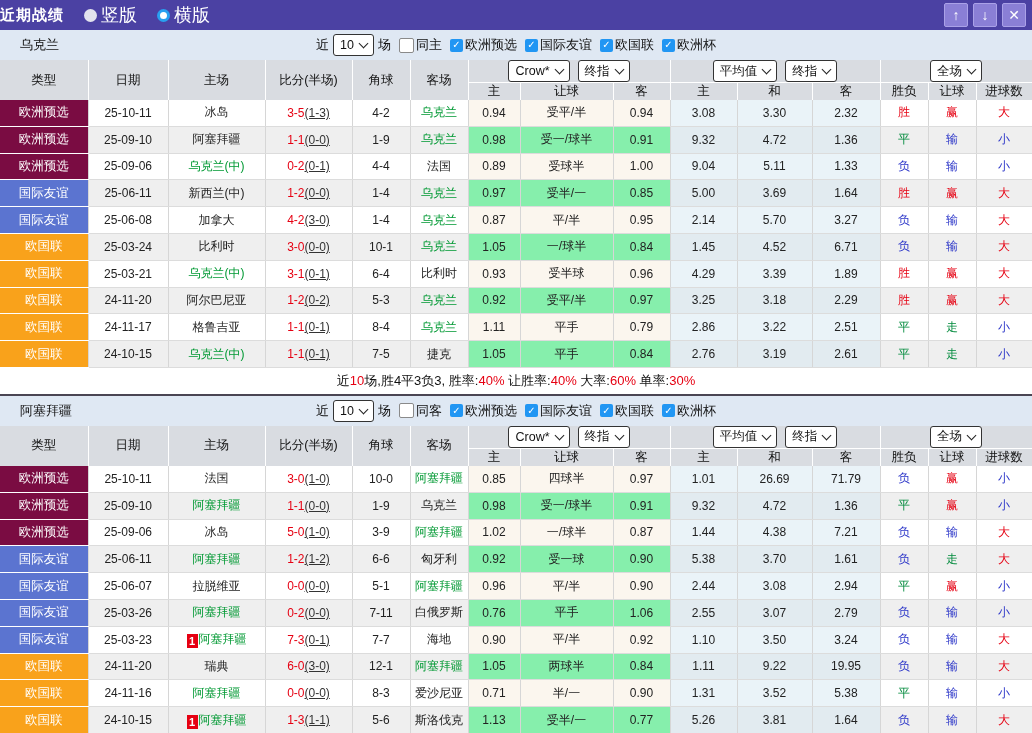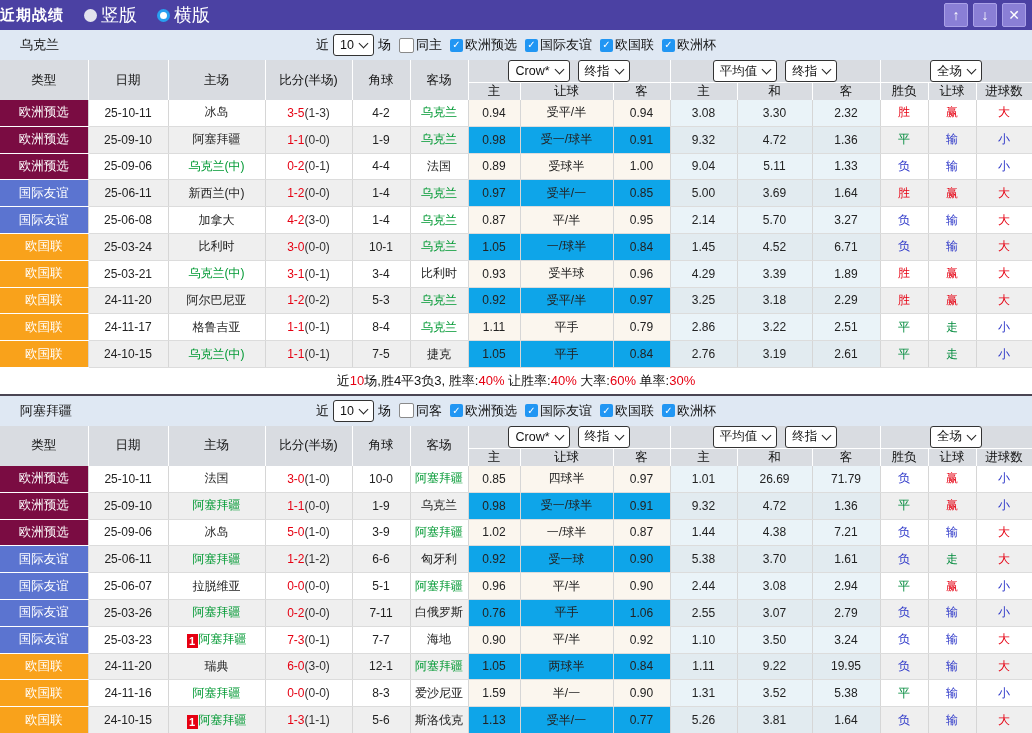--- a/index.html
+++ b/index.html
@@ -30,26 +30,26 @@
   thead th{background:#d9dce1;font-weight:normal;font-size:12.5px;color:#111;border-right:1px solid #fff;padding:0;}
   .hrA th{height:22px;}
   .hrB th{height:17px;}
   th.ddcell{border-bottom:1px solid #fff;}
   .dd-wrap{display:flex;justify-content:center;align-items:center;gap:8px;}
   tbody td{height:25.8px;text-align:center;font-size:12px;color:#222;border-right:1px solid #d6d6d6;border-bottom:1px solid #dcdcdc;padding:0;overflow:hidden;white-space:nowrap;}
   tr.odd td{background:#fff;}
   tr.even td{background:#efefef;}
   td.c-type{color:#fff;font-size:12.5px;border-bottom:1px solid #fff;}
   tr.odd td.c-odds{background:#fbf6ee;}
-  tr.even td.c-odds{background:#0ea5e9;}
+  tr.even td.c-odds{background:#86efac;}
   tr.odd td.c-avg{background:#eaf3f8;}
   tr.even td.c-avg{background:#e2ebf0;}
   .t-green{color:#009933;}
   .score-m{color:#e60012;}
-  .score-h{color:#333;}
+  .score-h{color:#333;text-decoration:underline;}
   .card1{display:inline-block;background:#e60012;color:#fff;width:11px;height:14px;line-height:14px;font-size:11px;font-weight:bold;text-align:center;margin-right:1px;vertical-align:-2px;}
   td.summary{height:24px;text-align:center;font-size:13px;background:#fff;color:#111;border:none;}
   .red{color:#e60012;}
 </style>
 </head>
 <body>
 
 <div class="page">
 
   <div class="titlebar">
@@ -281,21 +281,21 @@
             <td class="c-avg">6.71</td>
             <td class="c-res" style="color: rgb(43, 53, 200);">负</td>
             <td class="c-res" style="color: rgb(43, 53, 200);">输</td>
             <td class="c-res" style="color: rgb(230, 0, 18);">大</td>
           </tr>
           <tr class="odd">
             <td class="c-type" style="background: rgb(249, 162, 27);">欧国联</td>
             <td class="c-date">25-03-21</td>
             <td class="c-team"><span class="t-green">乌克兰(中)</span></td>
             <td class="c-score"><span class="score-m">3-1</span><span class="score-h">(0-1)</span></td>
-            <td class="c-corner">3-4</td>
+            <td class="c-corner">6-4</td>
             <td class="c-team"><span>比利时</span></td>
             <td class="c-odds">0.93</td>
             <td class="c-odds">受半球</td>
             <td class="c-odds">0.96</td>
             <td class="c-avg">4.29</td>
             <td class="c-avg">3.39</td>
             <td class="c-avg">1.89</td>
             <td class="c-res" style="color: rgb(230, 0, 18);">胜</td>
             <td class="c-res" style="color: rgb(230, 0, 18);">赢</td>
             <td class="c-res" style="color: rgb(230, 0, 18);">大</td>
@@ -600,21 +600,21 @@
             <td class="c-res" style="color: rgb(43, 53, 200);">输</td>
             <td class="c-res" style="color: rgb(230, 0, 18);">大</td>
           </tr>
           <tr class="odd">
             <td class="c-type" style="background: rgb(249, 162, 27);">欧国联</td>
             <td class="c-date">24-11-16</td>
             <td class="c-team"><span class="t-green">阿塞拜疆</span></td>
             <td class="c-score"><span class="score-m">0-0</span><span class="score-h">(0-0)</span></td>
             <td class="c-corner">8-3</td>
             <td class="c-team"><span>爱沙尼亚</span></td>
-            <td class="c-odds">1.59</td>
+            <td class="c-odds">0.71</td>
             <td class="c-odds">半/一</td>
             <td class="c-odds">0.90</td>
             <td class="c-avg">1.31</td>
             <td class="c-avg">3.52</td>
             <td class="c-avg">5.38</td>
             <td class="c-res" style="color: rgb(0, 138, 60);">平</td>
             <td class="c-res" style="color: rgb(43, 53, 200);">输</td>
             <td class="c-res" style="color: rgb(43, 53, 200);">小</td>
           </tr>
           <tr class="even">

